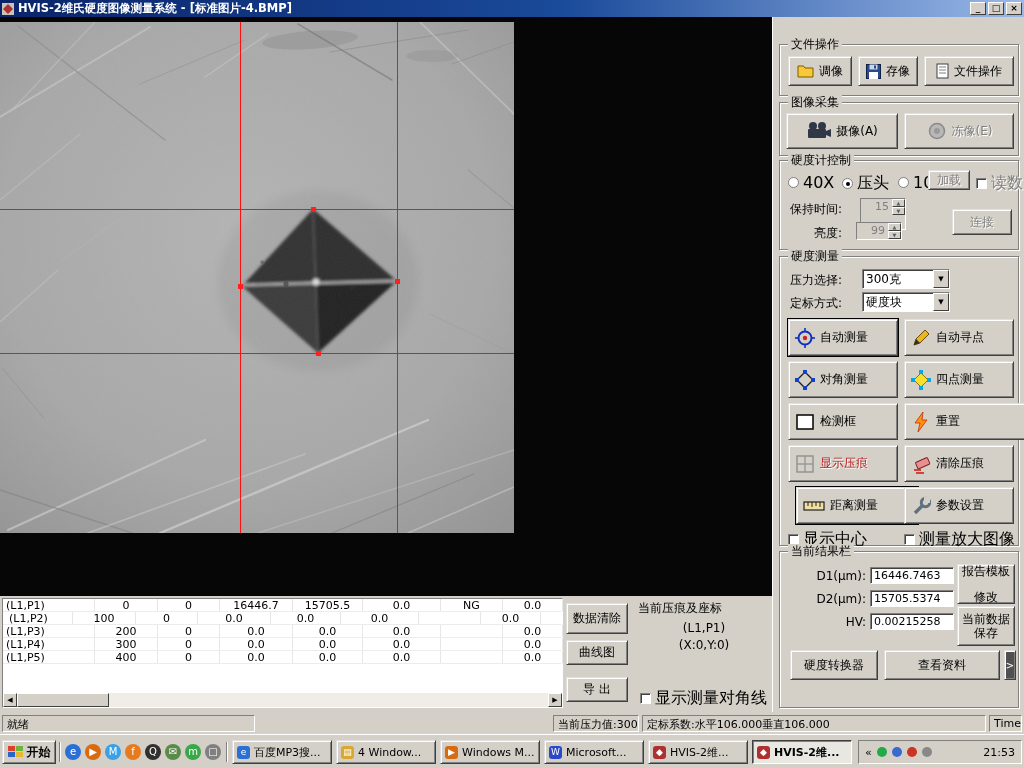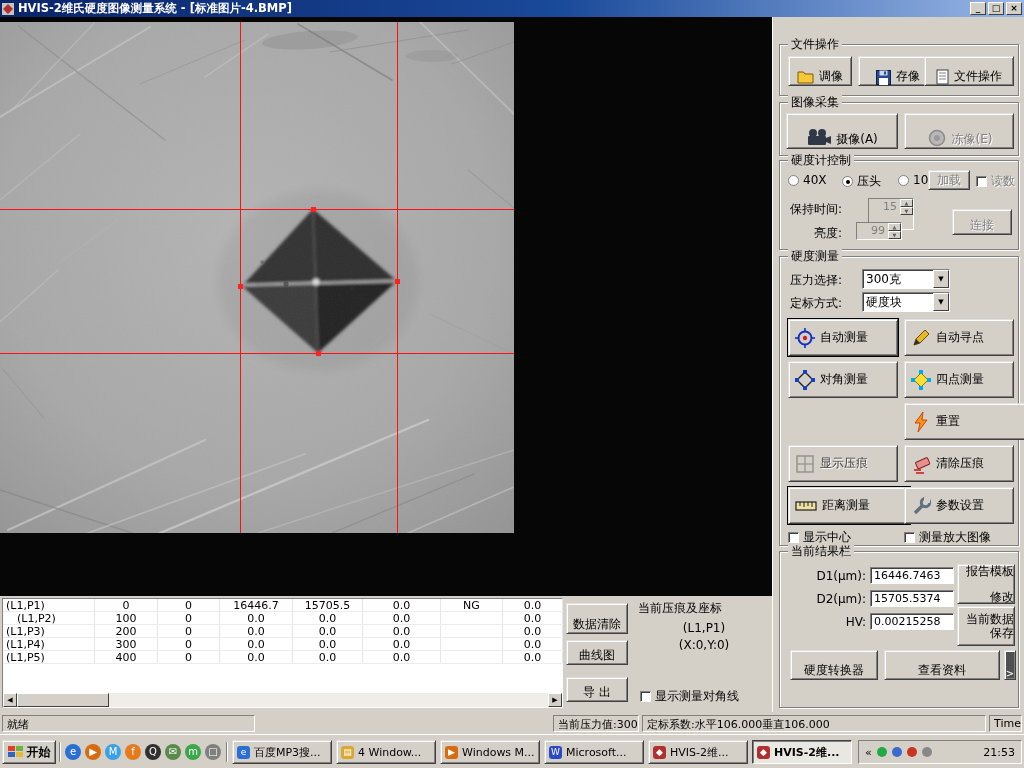--- a/index.html
+++ b/index.html
@@ -6,41 +6,41 @@
 html,body{width:1024px;height:768px;overflow:hidden}
 body{font-family:"DejaVu Sans","Liberation Sans",sans-serif;font-size:12px;background:#d4d0c8}
 #root{position:absolute;inset:0;background:#d4d0c8}
 .abs{position:absolute}
 
 #titlebar{position:absolute;left:0;top:0;width:1024px;height:17px;background:linear-gradient(90deg,#0a246a 0%,#1a4a9a 55%,#9ab8e8 100%);display:flex;align-items:center;padding:0 2px;color:#fff}
 #titlebar .ttl{font-weight:bold;font-size:11.5px;margin-left:4px;flex:1;white-space:nowrap;overflow:hidden}
 .wbtn{width:16px;height:13px;margin-left:2px;background:#d4d0c8;border:1px solid;border-color:#fff #404040 #404040 #fff;color:#000;font-size:9px;line-height:10px;text-align:center;font-weight:bold}
 
 .btn,.raised{background:#d4d0c8;border:1px solid;border-color:#dfdfdf #404040 #404040 #dfdfdf;box-shadow:inset 1px 1px 0 #fff,inset -1px -1px 0 #808080}
-.btn{position:absolute;display:flex;align-items:flex-end;justify-content:center;gap:4px;font-size:12px;cursor:default;white-space:nowrap}
+.btn{position:absolute;display:flex;align-items:center;justify-content:center;gap:4px;font-size:12px;cursor:default;white-space:nowrap}
 .btn.dis{color:#808080;text-shadow:1px 1px 0 #fff}
 .grp{position:absolute;border:1px solid #808080;box-shadow:inset 1px 1px 0 #fff,1px 1px 0 #fff}
 .grp>.lg{position:absolute;top:-8px;left:8px;background:#d4d0c8;padding:0 3px;font-size:12px;line-height:14px;white-space:nowrap}
 .lbl{position:absolute;font-size:12px;white-space:nowrap}
 .dis-t{color:#808080;text-shadow:1px 1px 0 #fff}
-.cbrow{position:absolute;display:flex;align-items:center;gap:4px;font-size:12px;white-space:nowrap}
+.cbrow{position:absolute;display:flex;align-items:center;gap:4px;font-size:16px;white-space:nowrap}
 .cb{width:11px;height:11px;background:#fff;border:1px solid;border-color:#808080 #fff #fff #808080;box-shadow:inset 1px 1px 0 #404040;flex:none}
 .radio{width:11px;height:11px;border-radius:50%;background:#fff;border:1px solid #808080;position:relative;flex:none}
 .radio.on:after{content:"";position:absolute;left:3px;top:3px;width:4px;height:4px;border-radius:50%;background:#000}
 .edit{position:absolute;background:#fff;border:1px solid;border-color:#808080 #fff #fff #808080;box-shadow:inset 1px 1px 0 #404040;font-size:11px;padding:1px 3px;white-space:nowrap;overflow:hidden}
 .combo{position:absolute;display:flex;background:#fff;border:1px solid;border-color:#808080 #fff #fff #808080;box-shadow:inset 1px 1px 0 #404040}
 .combo .cv{flex:1;font-size:12px;padding:1px 3px;white-space:nowrap;overflow:hidden}
 .combo .ca{width:16px;background:#d4d0c8;border:1px solid;border-color:#fff #404040 #404040 #fff;font-size:7px;display:flex;align-items:center;justify-content:center}
 .spin{position:absolute;display:flex;background:#d4d0c8;border:1px solid;border-color:#808080 #fff #fff #808080}
 .spin .sv{flex:1;font-size:11px;color:#808080;padding:1px 3px;text-align:right}
 .sarrs{width:13px;display:flex;flex-direction:column}
 .sbtn{height:8px;font-size:5px;line-height:7px;text-align:center;background:#d4d0c8;border:1px solid;border-color:#fff #404040 #404040 #fff;color:#606060}
 .mbtn{position:absolute;height:37px;display:flex;align-items:center;gap:5px;padding-left:6px;background:#d4d0c8;border:1px solid;border-color:#dfdfdf #404040 #404040 #dfdfdf;box-shadow:inset 1px 1px 0 #fff,inset -1px -1px 0 #808080;font-size:12px;white-space:nowrap}
 .mbtn.default{outline:1px solid #000}
-.mbtn.dis{color:#404040;text-shadow:1px 1px 0 #fff}
+.mbtn.dis{color:#b91c1c;text-shadow:1px 1px 0 #fff}
 
 #imgarea{position:absolute;left:0;top:17px;width:772px;height:579px;background:#060606}
 
 #panel{position:absolute;left:772px;top:17px;width:252px;height:717px;background:#d4d0c8;border-left:1px solid #fff}
 
 #bottom{position:absolute;left:0;top:596px;width:772px;height:116px;background:#d4d0c8}
 #tbl{position:absolute;left:2px;top:2px;width:561px;height:110px;background:#fff;border:1px solid;border-color:#808080 #fff #fff #808080}
 .thead,.trow{display:flex}
 .hcell{background:#d4d0c8;border:1px solid;border-color:#fff #808080 #808080 #fff;font-size:11px;display:flex;align-items:center;justify-content:center;height:15px;flex:none;white-space:nowrap;overflow:hidden}
 .trow{height:13px;border-bottom:1px solid #ececec}
@@ -161,21 +161,21 @@
   <div id="panel">
 
     <div class="grp" style="left:6px;top:27px;width:240px;height:52px">
       <span class="lg">文件操作</span>
       <div class="btn" style="left:8px;top:11px;width:64px;height:30px">
         <svg width="18" height="15">
             <path d="M1 5 L1 13 L16 13 L16 4 L8 4 L6.5 2 L1 2 Z" fill="#f8c838" stroke="#7a5a00" stroke-width="1"></path>
           </svg>
         <span>调像</span>
       </div>
-      <div class="btn" style="left:78px;top:11px;width:80px;height:30px">
+      <div class="btn" style="left:78px;top:11px;width:60px;height:30px">
         <svg width="16" height="15">
             <rect x="0.5" y="0.5" width="14" height="14" fill="#284890" stroke="#102040"></rect>
             <rect x="3.5" y="0.5" width="8" height="5" fill="#c8d8e8"></rect>
             <rect x="8" y="1.5" width="2" height="3" fill="#284890"></rect>
             <rect x="3" y="8" width="9" height="7" fill="#ffffff"></rect>
           </svg>
         <span>存像</span>
       </div>
       <div class="btn" style="left:144px;top:11px;width:90px;height:30px">
         <svg width="14" height="16">
@@ -223,21 +223,21 @@
           <span>10X</span>
         </div>
       <div class="btn dis" style="left:148px;top:9px;width:42px;height:20px">
           <span>加载</span>
         </div>
       <div class="cbrow dis-t" style="left:196px;top:12px">
           <span class="cb"></span>
           <span>读数</span>
         </div>
       <span class="lbl" style="left:10px;top:40px">保持时间:</span>
-      <div class="spin" style="left:88px;top:37px;width:46px;height:32px">
+      <div class="spin" style="left:80px;top:37px;width:46px;height:32px">
         <span class="sv">15</span>
         <span class="sarrs">
             <span class="sbtn">▲</span>
             <span class="sbtn">▼</span>
           </span>
       </div>
       <span class="lbl" style="left:34px;top:64px">亮度:</span>
       <div class="spin" style="left:76px;top:61px;width:46px;height:18px">
         <span class="sv">99</span>
         <span class="sarrs">
@@ -294,20 +294,26 @@
       <div class="mbtn" style="left:124px;top:104px;width:110px">
         <svg width="20" height="20">
             <polygon points="10,3 17,10 10,17 3,10" fill="#f8e030" stroke="#907800" stroke-width="1"></polygon>
             <rect x="8" y="0" width="4" height="4" fill="#00a8e8"></rect>
             <rect x="16" y="8" width="4" height="4" fill="#00a8e8"></rect>
             <rect x="8" y="16" width="4" height="4" fill="#00a8e8"></rect>
             <rect x="0" y="8" width="4" height="4" fill="#00a8e8"></rect>
           </svg>
         <span>四点测量</span>
       </div>
+      <div class="mbtn" style="left:8px;top:146px;width:110px">
+        <svg width="20" height="20">
+            <rect x="2" y="3" width="16" height="14" fill="#ffffff" stroke="#101010" stroke-width="1.6"></rect>
+          </svg>
+        <span>检测框</span>
+      </div>
       <div class="mbtn" style="left:124px;top:146px;width:126px">
         <svg width="20" height="20">
             <polygon points="12,0 4,11 9,11 7,20 16,8 11,8" fill="#ff9010" stroke="#c03000" stroke-width="0.8"></polygon>
           </svg>
         <span>重置</span>
       </div>
       <div class="mbtn dis" style="left:8px;top:188px;width:110px">
         <svg width="20" height="20">
             <rect x="2" y="2" width="16" height="16" fill="none" stroke="#909090" stroke-width="1.4"></rect>
             <line x1="10" y1="2" x2="10" y2="18" stroke="#909090" stroke-width="1.2"></line>
@@ -316,21 +322,21 @@
         <span>显示压痕</span>
       </div>
       <div class="mbtn" style="left:124px;top:188px;width:110px">
         <svg width="20" height="20">
             <rect x="5" y="6" width="13" height="7" rx="1" transform="rotate(-24 11 9)" fill="#e89090" stroke="#802020" stroke-width="1"></rect>
             <line x1="3" y1="16" x2="10" y2="16" stroke="#d02020" stroke-width="1.6"></line>
             <line x1="5" y1="19" x2="13" y2="19" stroke="#d02020" stroke-width="1.6"></line>
           </svg>
         <span>清除压痕</span>
       </div>
-      <div class="mbtn default" style="left:8px;top:230px;width:122px">
+      <div class="mbtn default" style="left:16px;top:230px;width:122px">
         <svg width="22" height="20">
             <rect x="1" y="6" width="20" height="8" fill="#f0e0a0" stroke="#202020" stroke-width="1.2"></rect>
             <line x1="5" y1="6" x2="5" y2="10" stroke="#202020"></line>
             <line x1="9" y1="6" x2="9" y2="11" stroke="#202020"></line>
             <line x1="13" y1="6" x2="13" y2="10" stroke="#202020"></line>
             <line x1="17" y1="6" x2="17" y2="11" stroke="#202020"></line>
           </svg>
         <span>距离测量</span>
       </div>
       <div class="mbtn" style="left:124px;top:230px;width:110px">
@@ -386,21 +392,21 @@
         <div class="dcell" style="width:92px;justify-content:flex-start;padding-left:3px">(L1,P1)</div>
         <div class="dcell" style="width:63px">0</div>
         <div class="dcell" style="width:62px">0</div>
         <div class="dcell" style="width:73px">16446.7</div>
         <div class="dcell" style="width:70px">15705.5</div>
         <div class="dcell" style="width:78px">0.0</div>
         <div class="dcell" style="width:62px">NG</div>
         <div class="dcell" style="width:60px">0.0</div>
       </div>
       <div class="trow">
-        <div class="dcell" style="width:92px;justify-content:flex-start;padding-left:14px">(L1,P2)</div>
+        <div class="dcell" style="width:70px;justify-content:flex-start;padding-left:6px">(L1,P2)</div>
         <div class="dcell" style="width:63px">100</div>
         <div class="dcell" style="width:62px">0</div>
         <div class="dcell" style="width:73px">0.0</div>
         <div class="dcell" style="width:70px">0.0</div>
         <div class="dcell" style="width:78px">0.0</div>
         <div class="dcell" style="width:62px"></div>
         <div class="dcell" style="width:60px">0.0</div>
       </div>
       <div class="trow">
         <div class="dcell" style="width:92px;justify-content:flex-start;padding-left:3px">(L1,P3)</div>

